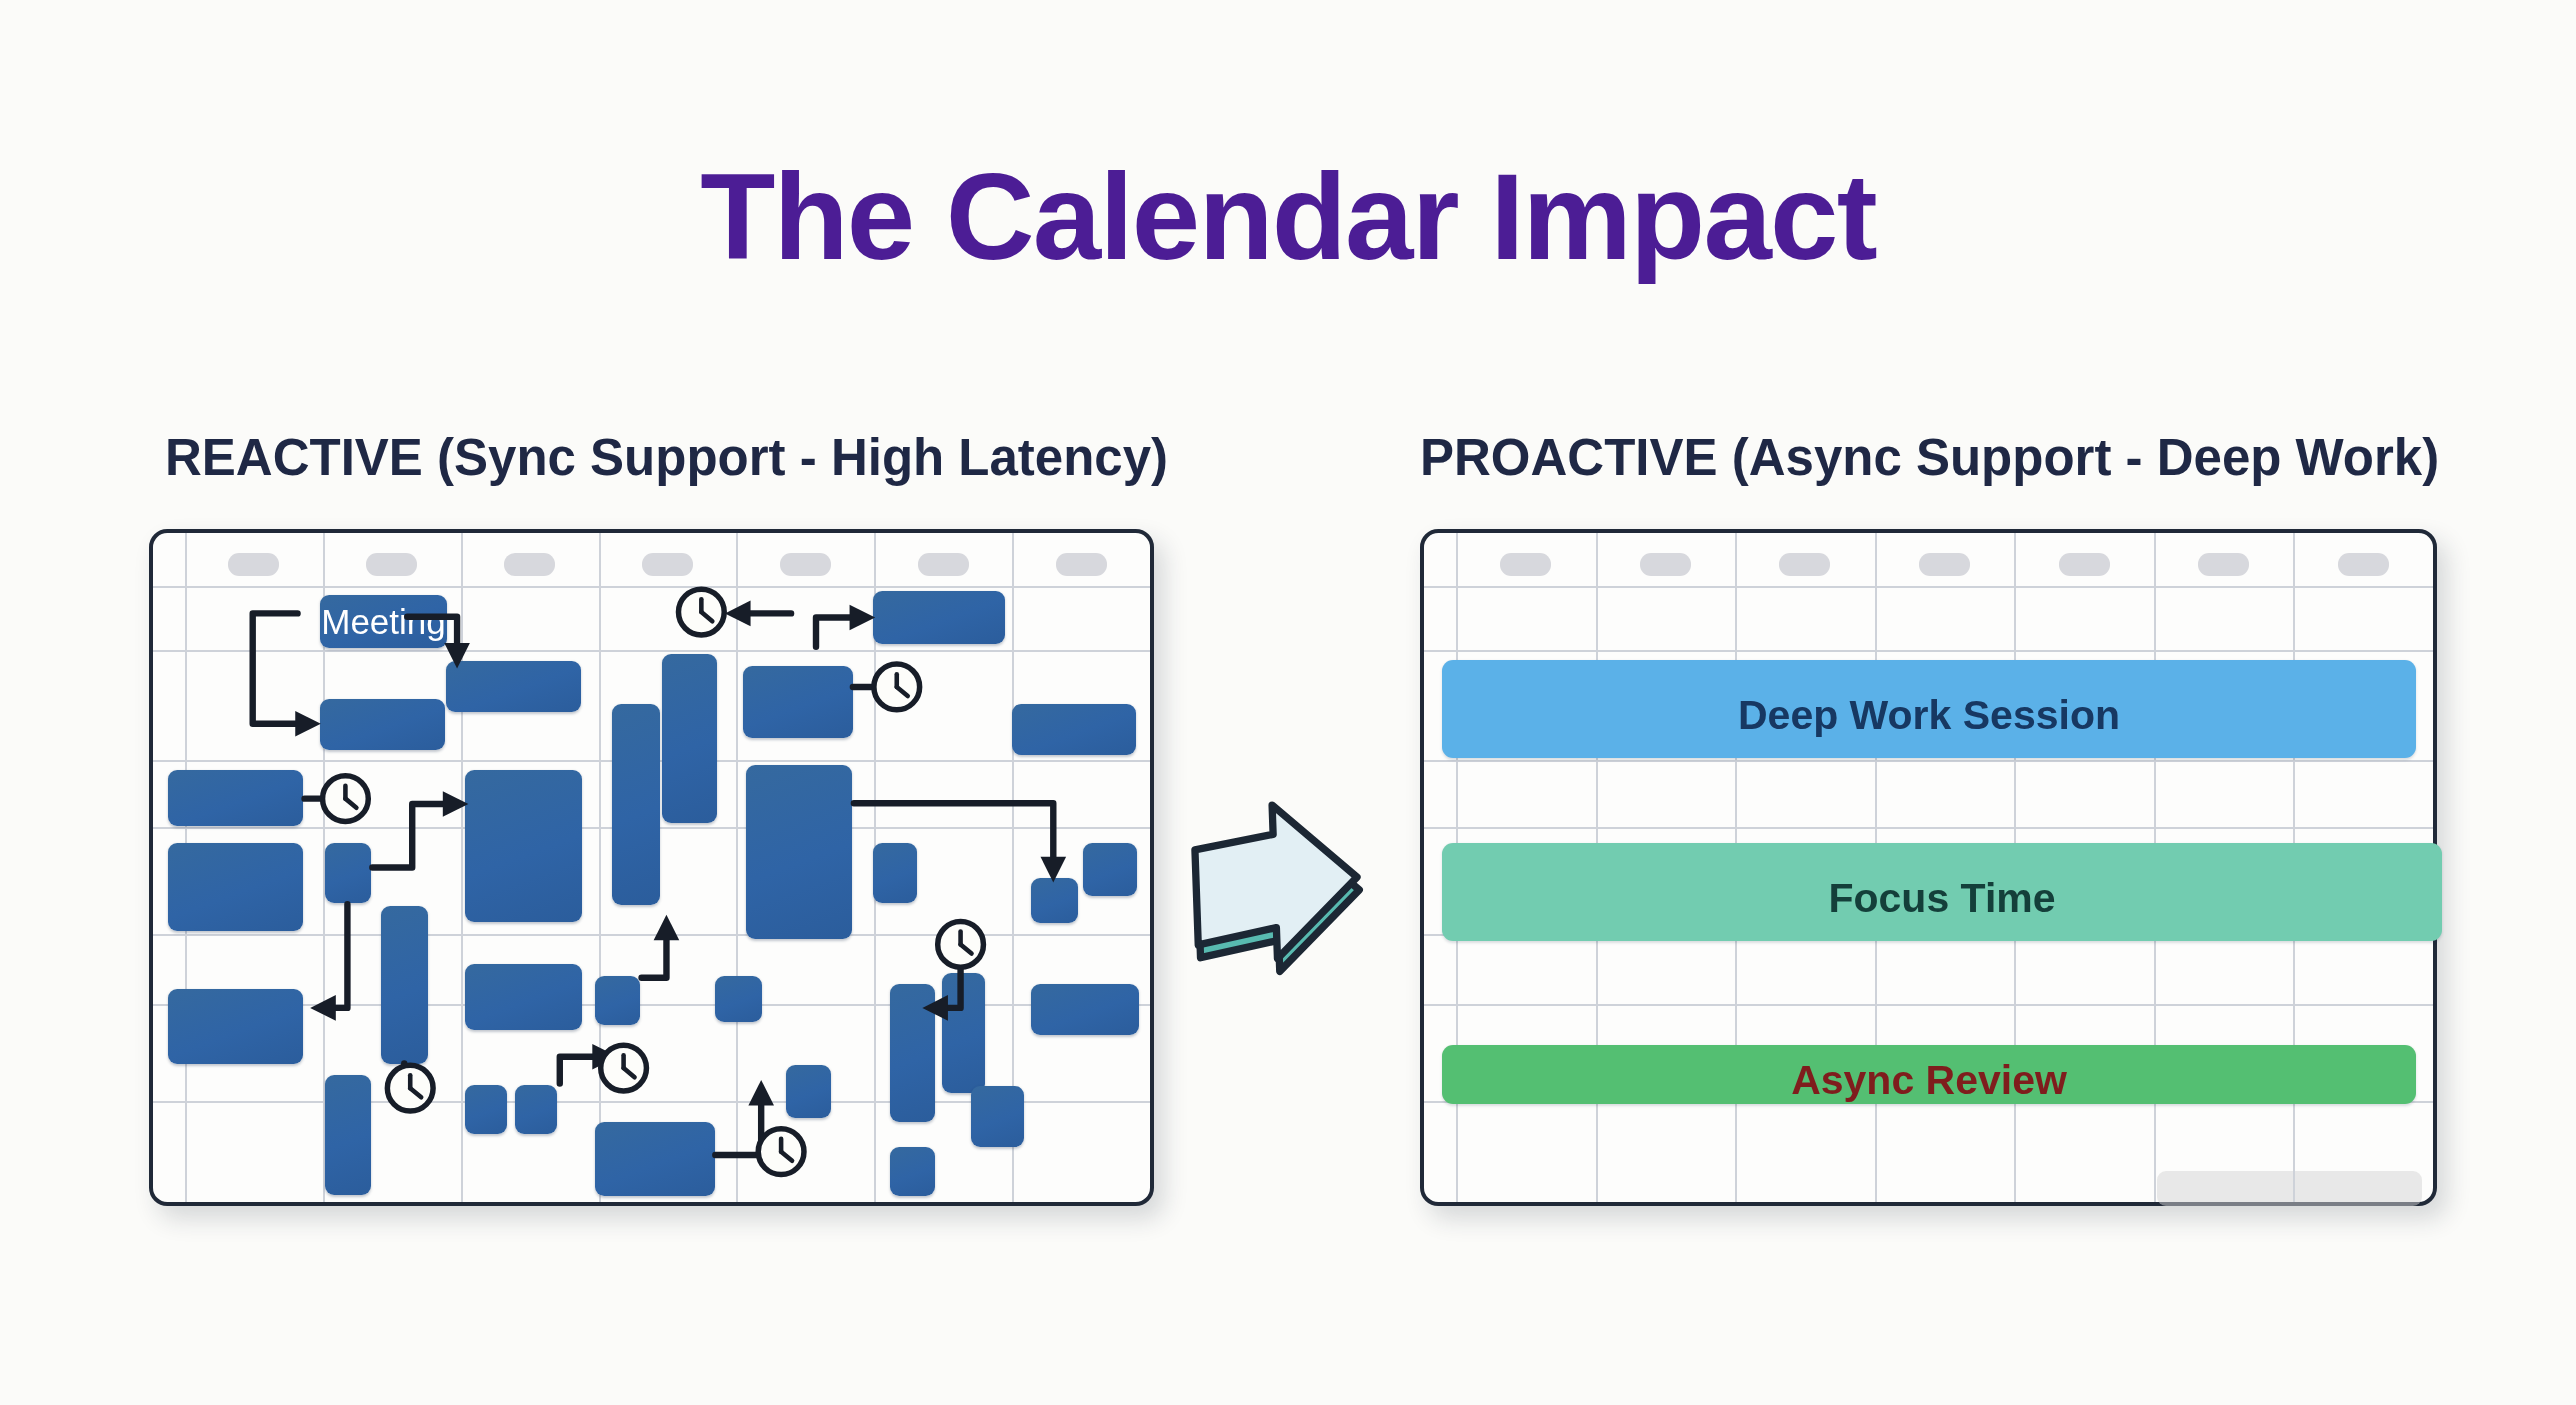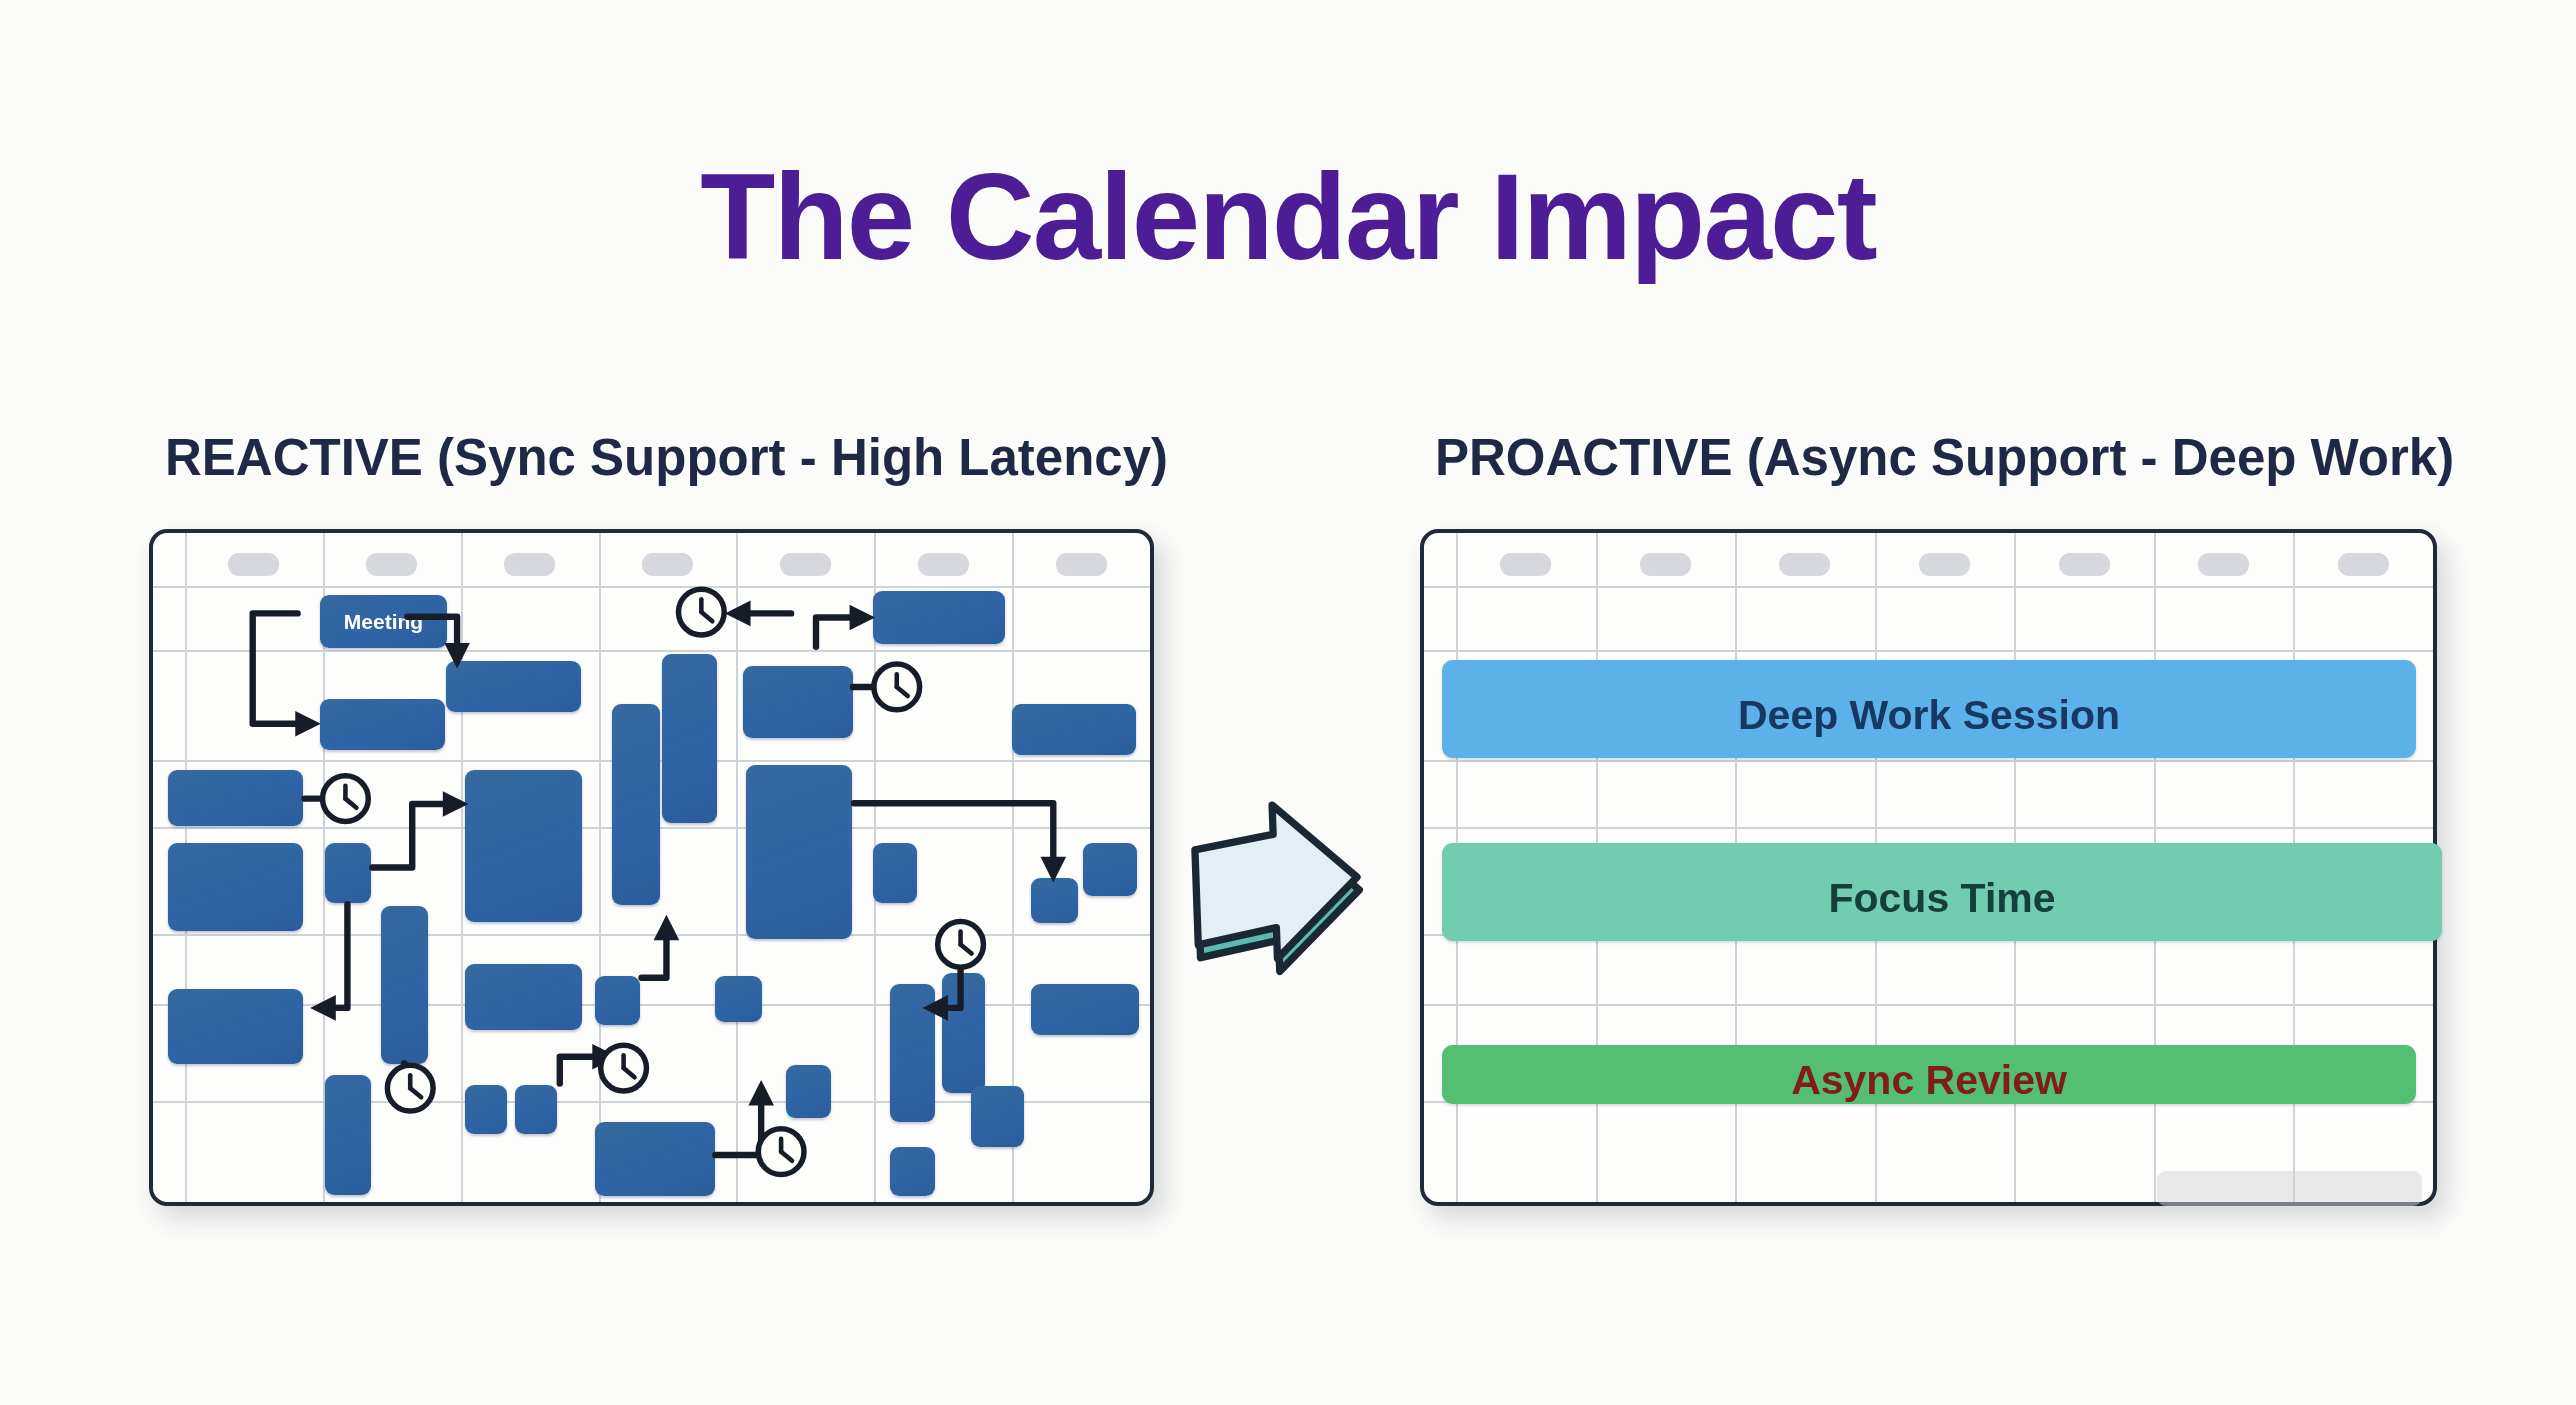--- a/index.html
+++ b/index.html
@@ -13,40 +13,40 @@
   .panel-heading .hr{font-weight:700;}
   .calendar{position:absolute;background:#fdfdfc;border:4.6px solid #202938;border-radius:18.3px;
             box-shadow:9.1px 12.8px 24px rgba(25,35,55,.16);}
   .vline,.hline{position:absolute;background:#ced2d9;}
   .vline{top:0;bottom:0;width:1.8px;}
   .hline{left:0;right:0;height:1.8px;}
   .day-pill{position:absolute;height:23px;background:#d7d8dd;border-radius:11px;}
   .event-block{position:absolute;background:linear-gradient(160deg,#35699f 0%,#2f64a6 55%,#2b5d9c 100%);
                border-radius:9.1px;box-shadow:0 1.8px 2.7px rgba(20,40,70,.25);
                display:flex;align-items:center;justify-content:center;}
-  .event-block span{color:#fff;font-size:21px;font-weight:700;}
+  .event-block span{color:#fff;font-size:35px;font-weight:400;}
   .cal-bar{position:absolute;border-radius:11px;display:flex;align-items:center;justify-content:center;
            box-shadow:0 1.8px 2.7px rgba(20,40,70,.15);}
   .cal-bar span{font-size:41px;font-weight:600;margin-top:12px;}
   .overlay{position:absolute;left:0;top:0;}
   .artifact{position:absolute;background:#d4d4d4;opacity:.5;border-radius:9.1px;}
   .mid-arrow{position:absolute;left:1174px;top:779px;}
 </style>
 </head>
 <body>
 
 <div id="stage">
 
   <div class="title">The Calendar Impact</div>
 
   <div class="panel-heading" style="left:165px;">
     <span class="hb">REACTIVE</span><span class="hr"> (Sync Support - High Latency)</span>
   </div>
 
-  <div class="panel-heading" style="left:1420px;margin-left:15px;">
+  <div class="panel-heading" style="left:1420px;">
     <span class="hb">PROACTIVE</span><span class="hr"> (Async Support - Deep Work)</span>
   </div>
 
   <div class="calendar" id="cal-left" style="left:149px;top:529px;width:997px;height:669px;">
       <div class="vline" style="left: 32px;"></div>
       <div class="vline" style="left: 170px;"></div>
       <div class="vline" style="left: 308px;"></div>
       <div class="vline" style="left: 446px;"></div>
       <div class="vline" style="left: 583px;"></div>
       <div class="vline" style="left: 721px;"></div>

